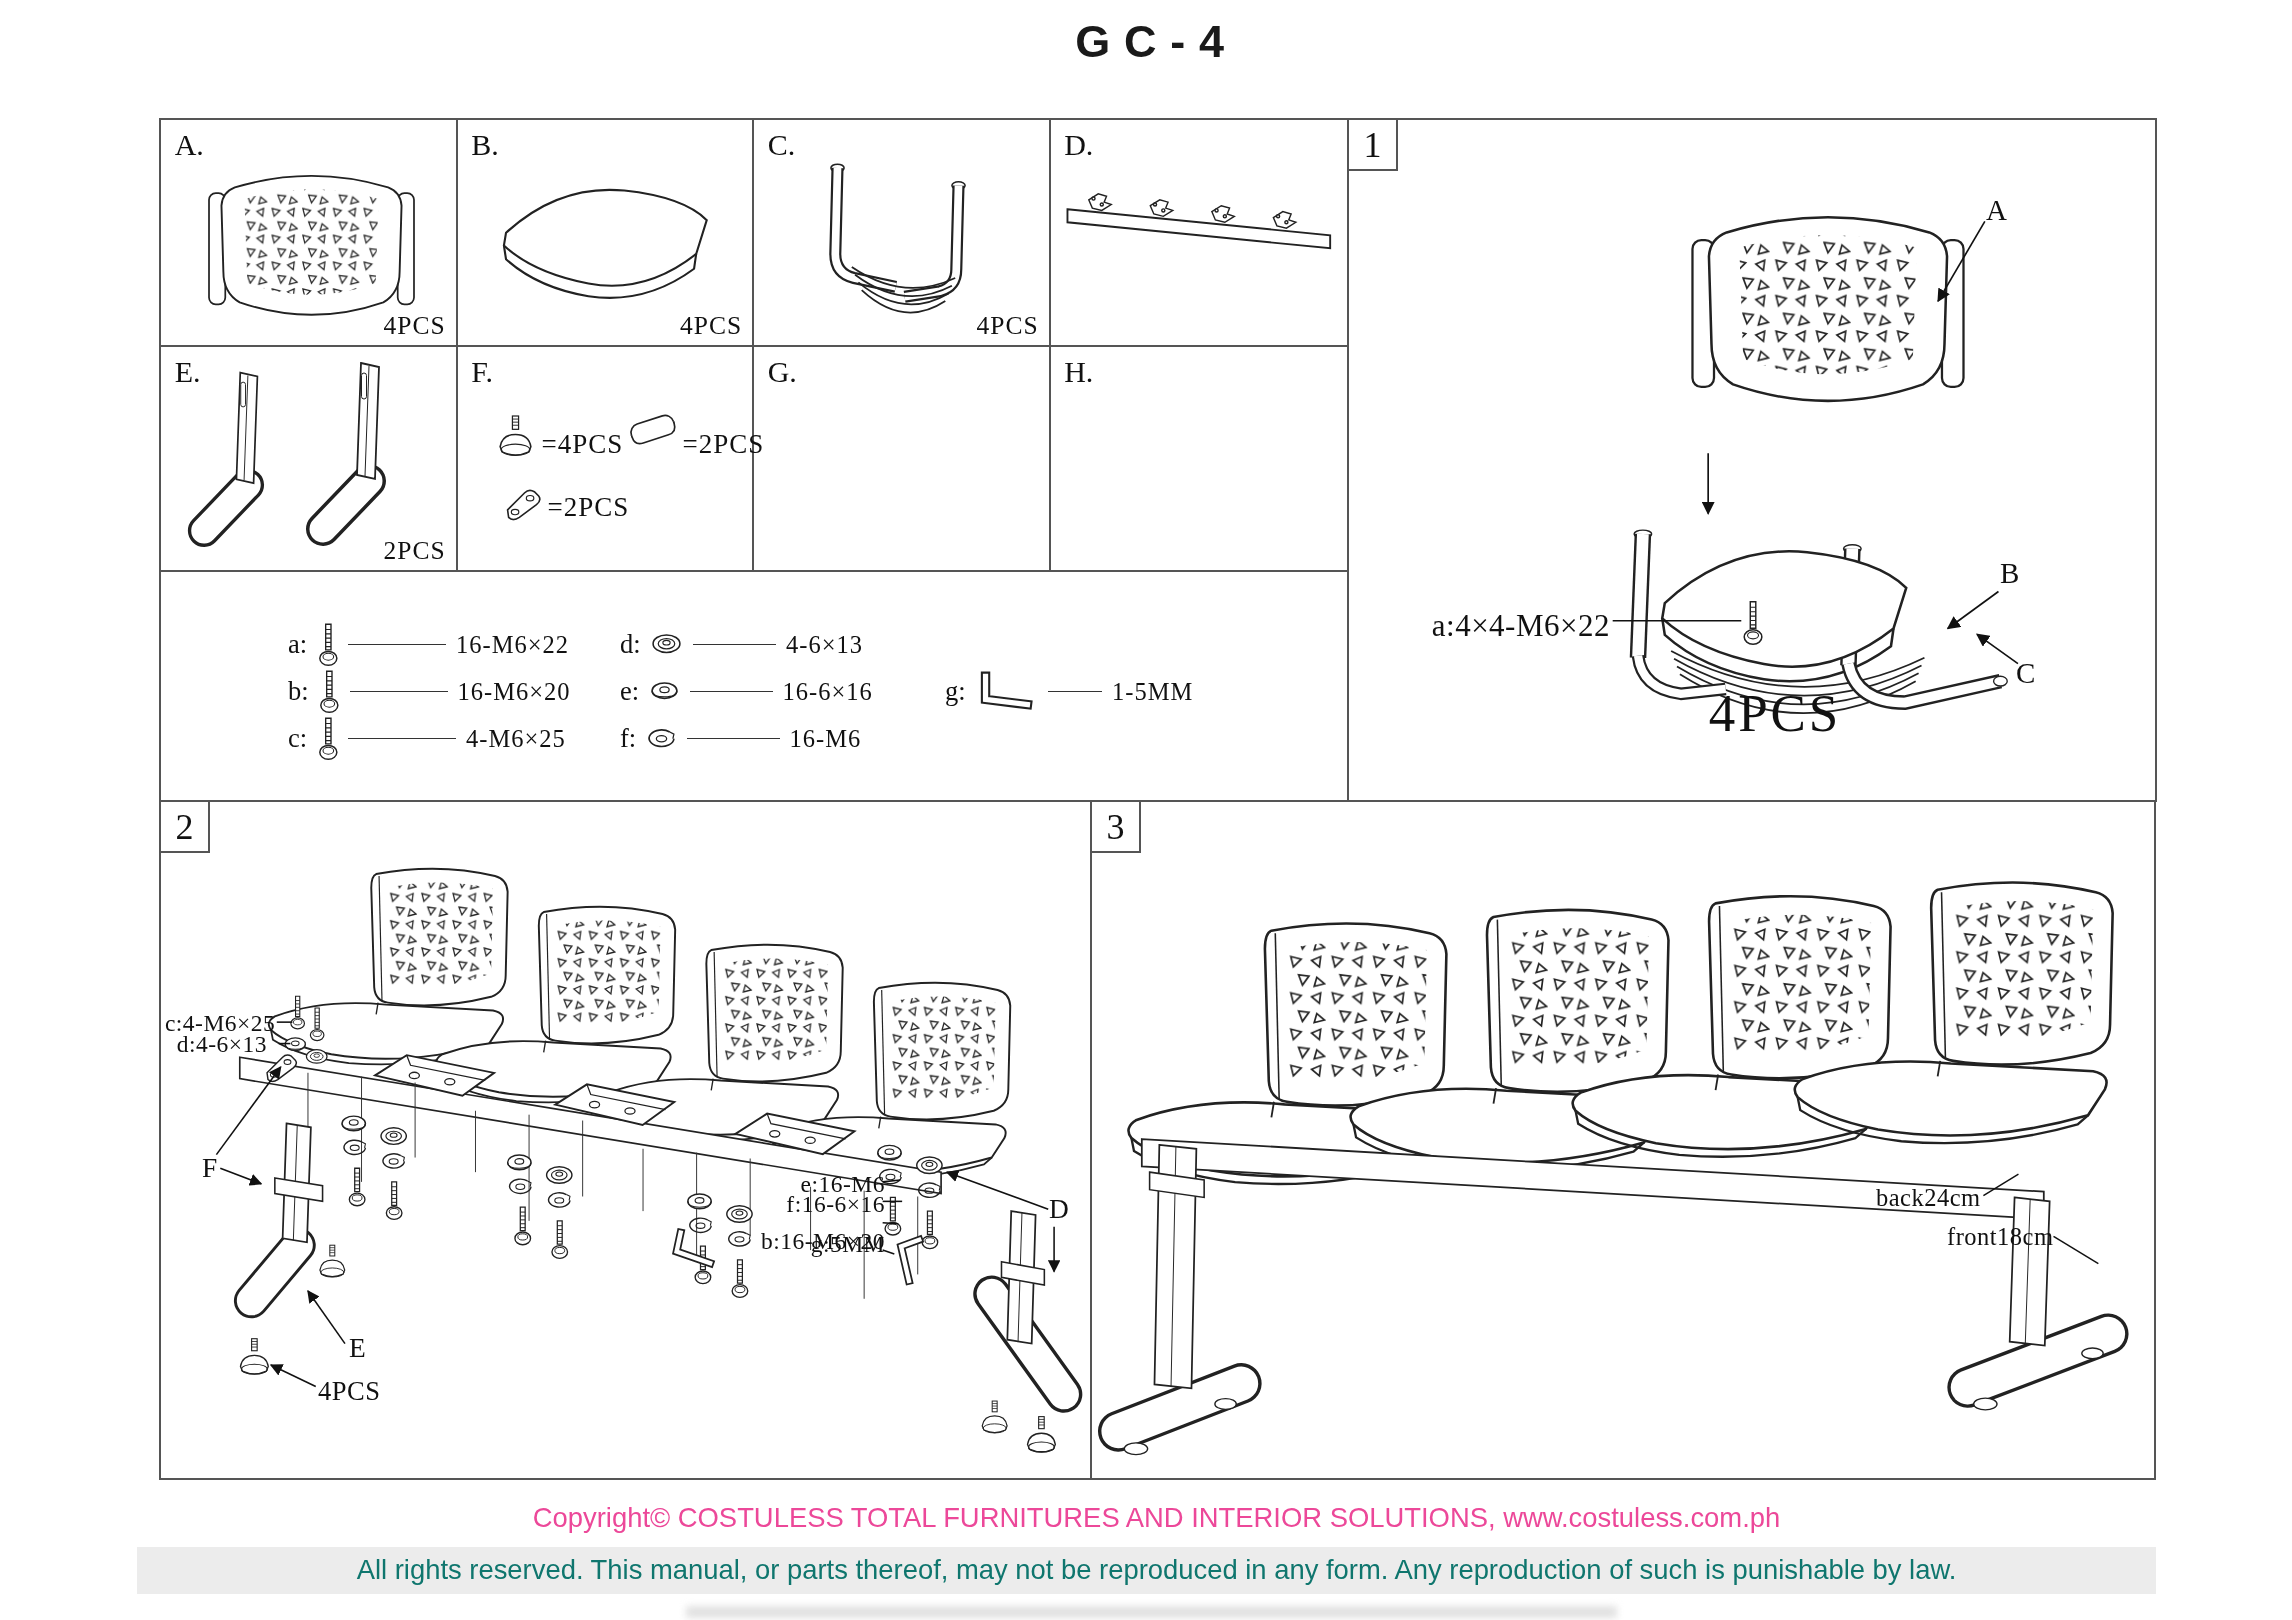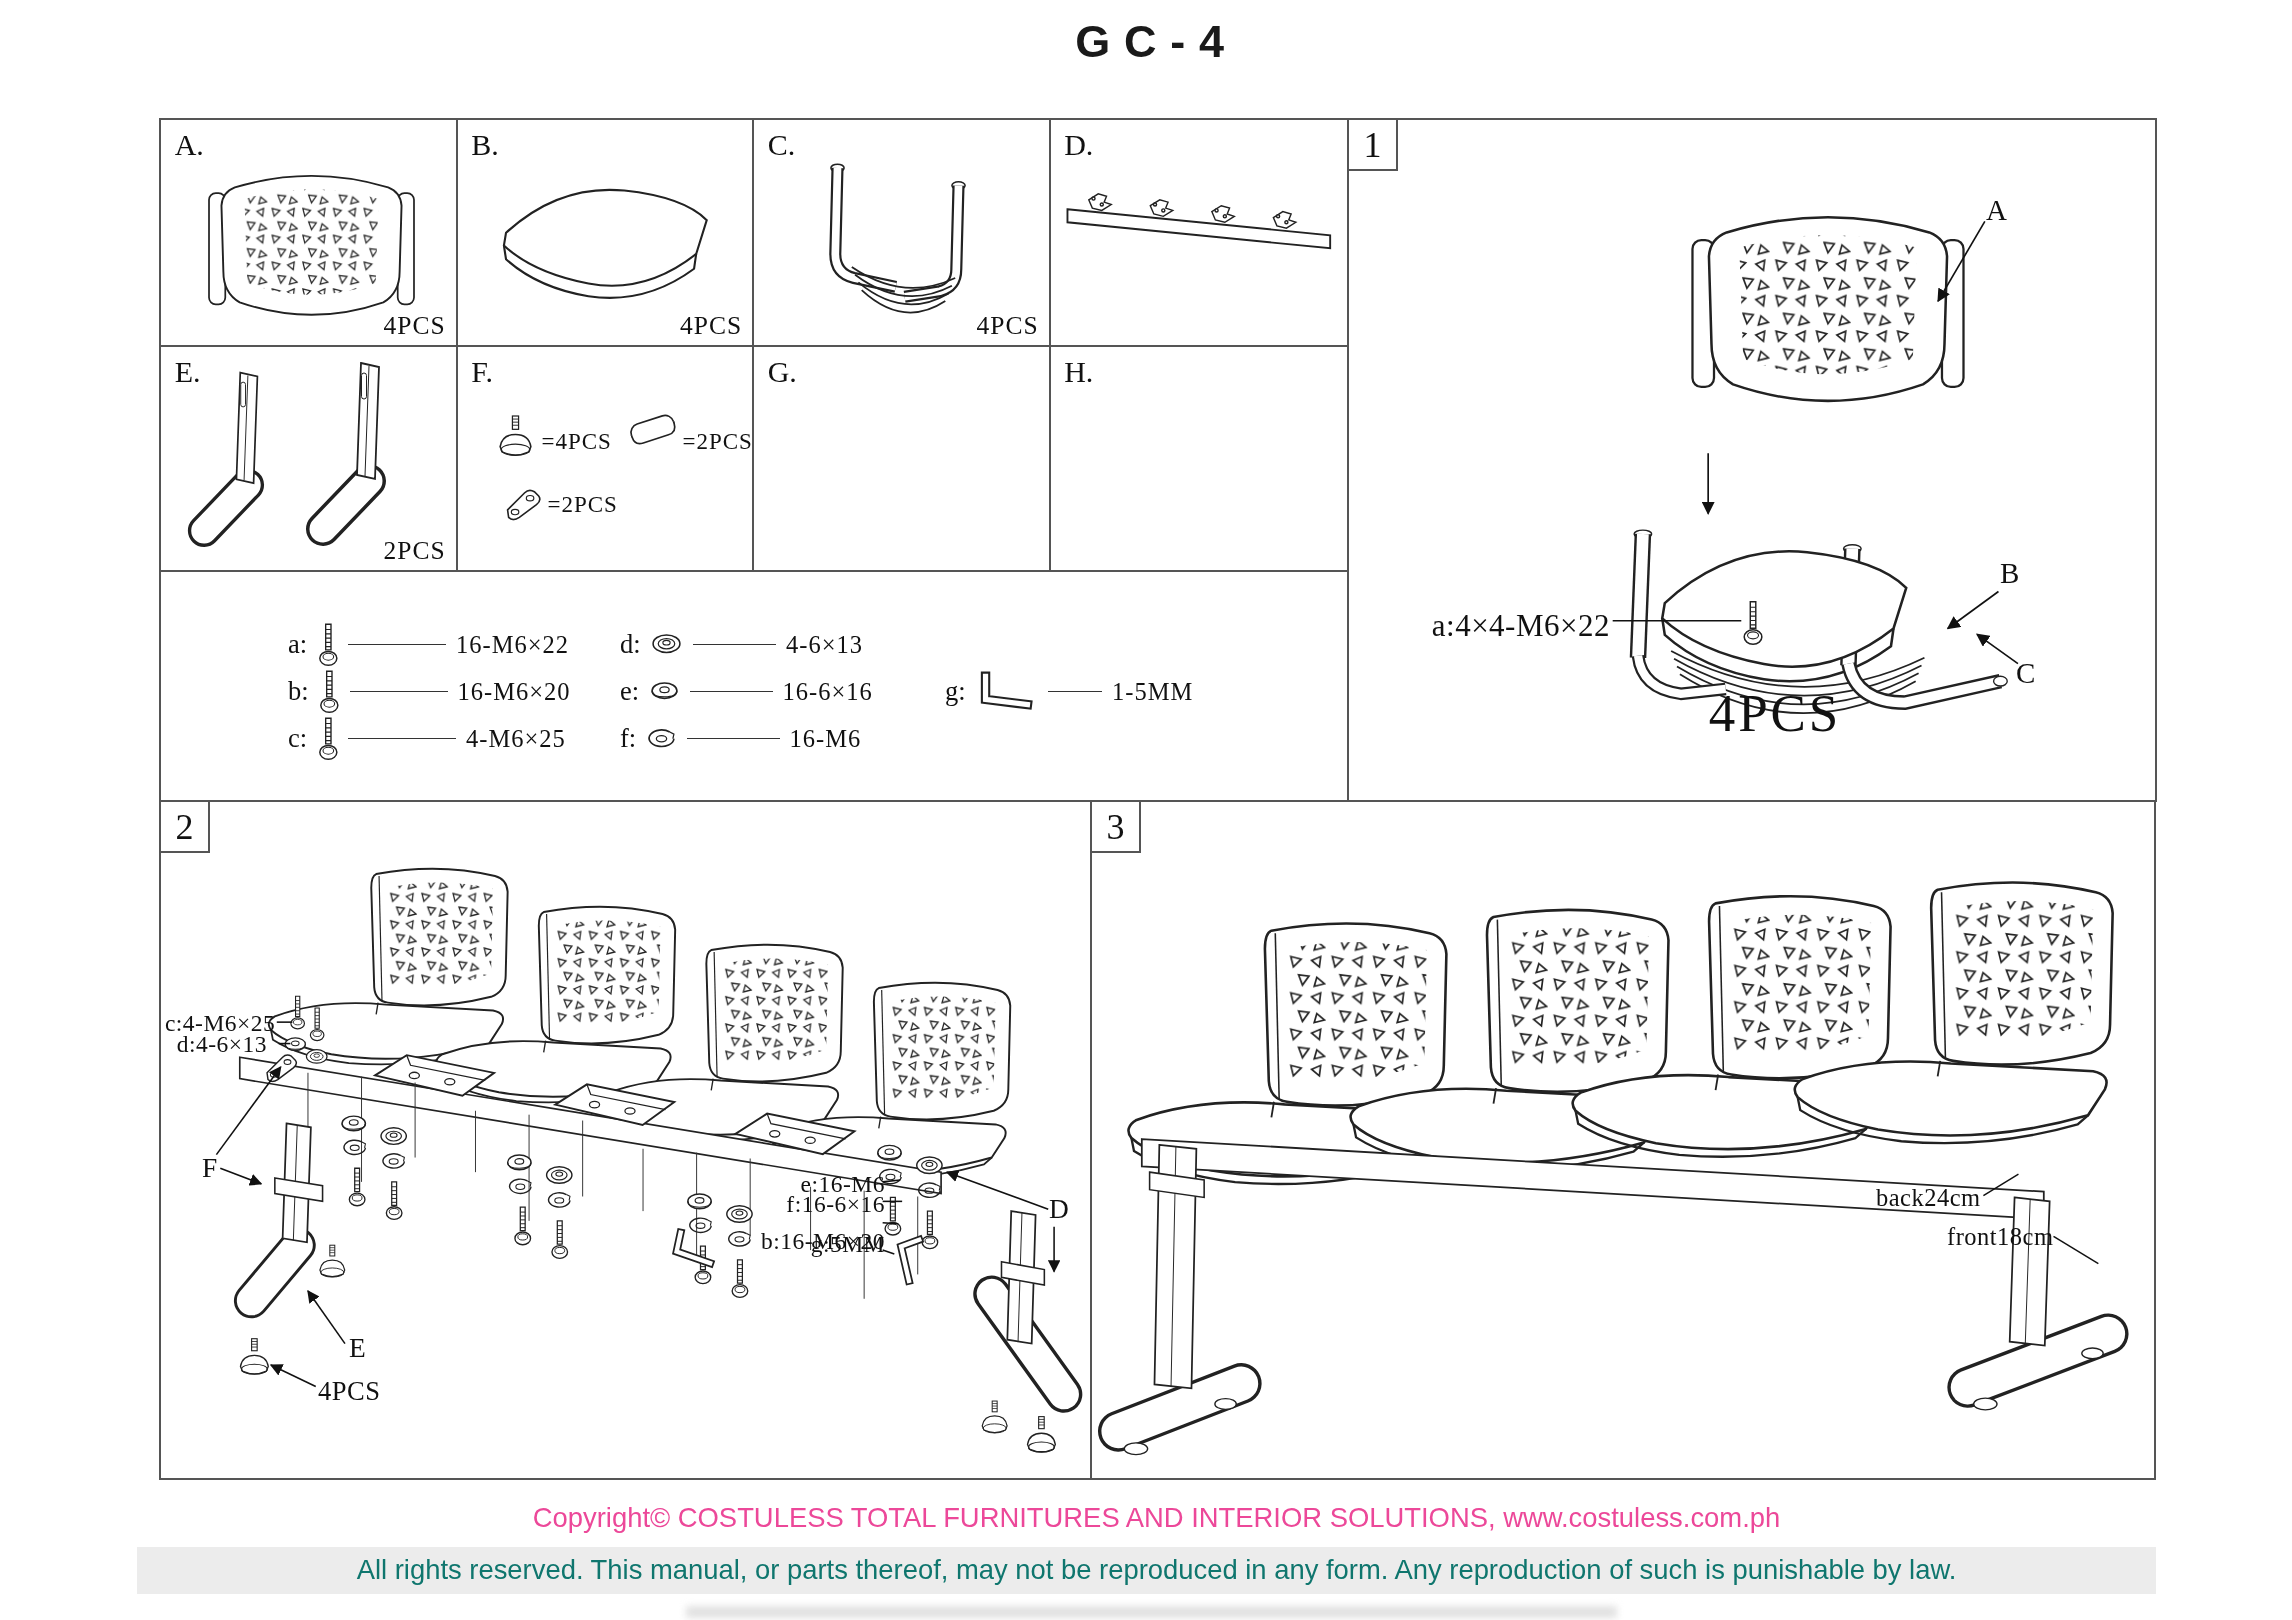--- a/index.html
+++ b/index.html
@@ -11,21 +11,21 @@
   
   .grid{position:absolute;left:159px;top:118px;width:1190px;height:684px;
         border:2px solid #555;background:#fff;display:grid;box-sizing:border-box;
         grid-template-columns:repeat(4,1fr);grid-template-rows:227px 225px auto;}
   .cell{position:relative;border-right:2px solid #555;border-bottom:2px solid #555;}
   .cell.no-r{border-right:none;}
   .hwrow{position:relative;grid-column:1 / 5;}
   .cletter{position:absolute;left:13.7px;top:7.8px;font-size:30px;}
   .cqty{position:absolute;right:9.8px;bottom:3.9px;font-size:25.5px;letter-spacing:1px;}
   .cart{position:absolute;}
-  .fq{position:absolute;font-size:23px;letter-spacing:1px;}
+  .fq{position:absolute;font-size:27px;letter-spacing:1px;}
   .hw-entry{position:absolute;display:flex;align-items:center;gap:9.8px;height:51px;}
   .hkey{font-size:26.5px;}
   .hline{border-top:1.8px solid #333;}
   .hspec{font-size:24.5px;white-space:nowrap;letter-spacing:1px;}
   
   .panel{position:absolute;border:2px solid #555;background:#fff;box-sizing:border-box;}
   .panel1{left:1347px;top:118px;width:810px;height:684px;}
   .panel2{left:159px;top:800px;width:933px;height:680px;}
   .panel3{left:1090px;top:800px;width:1066px;height:680px;}
   .stepbox{position:absolute;left:-2px;top:-2px;width:47px;height:49px;border:2px solid #555;

